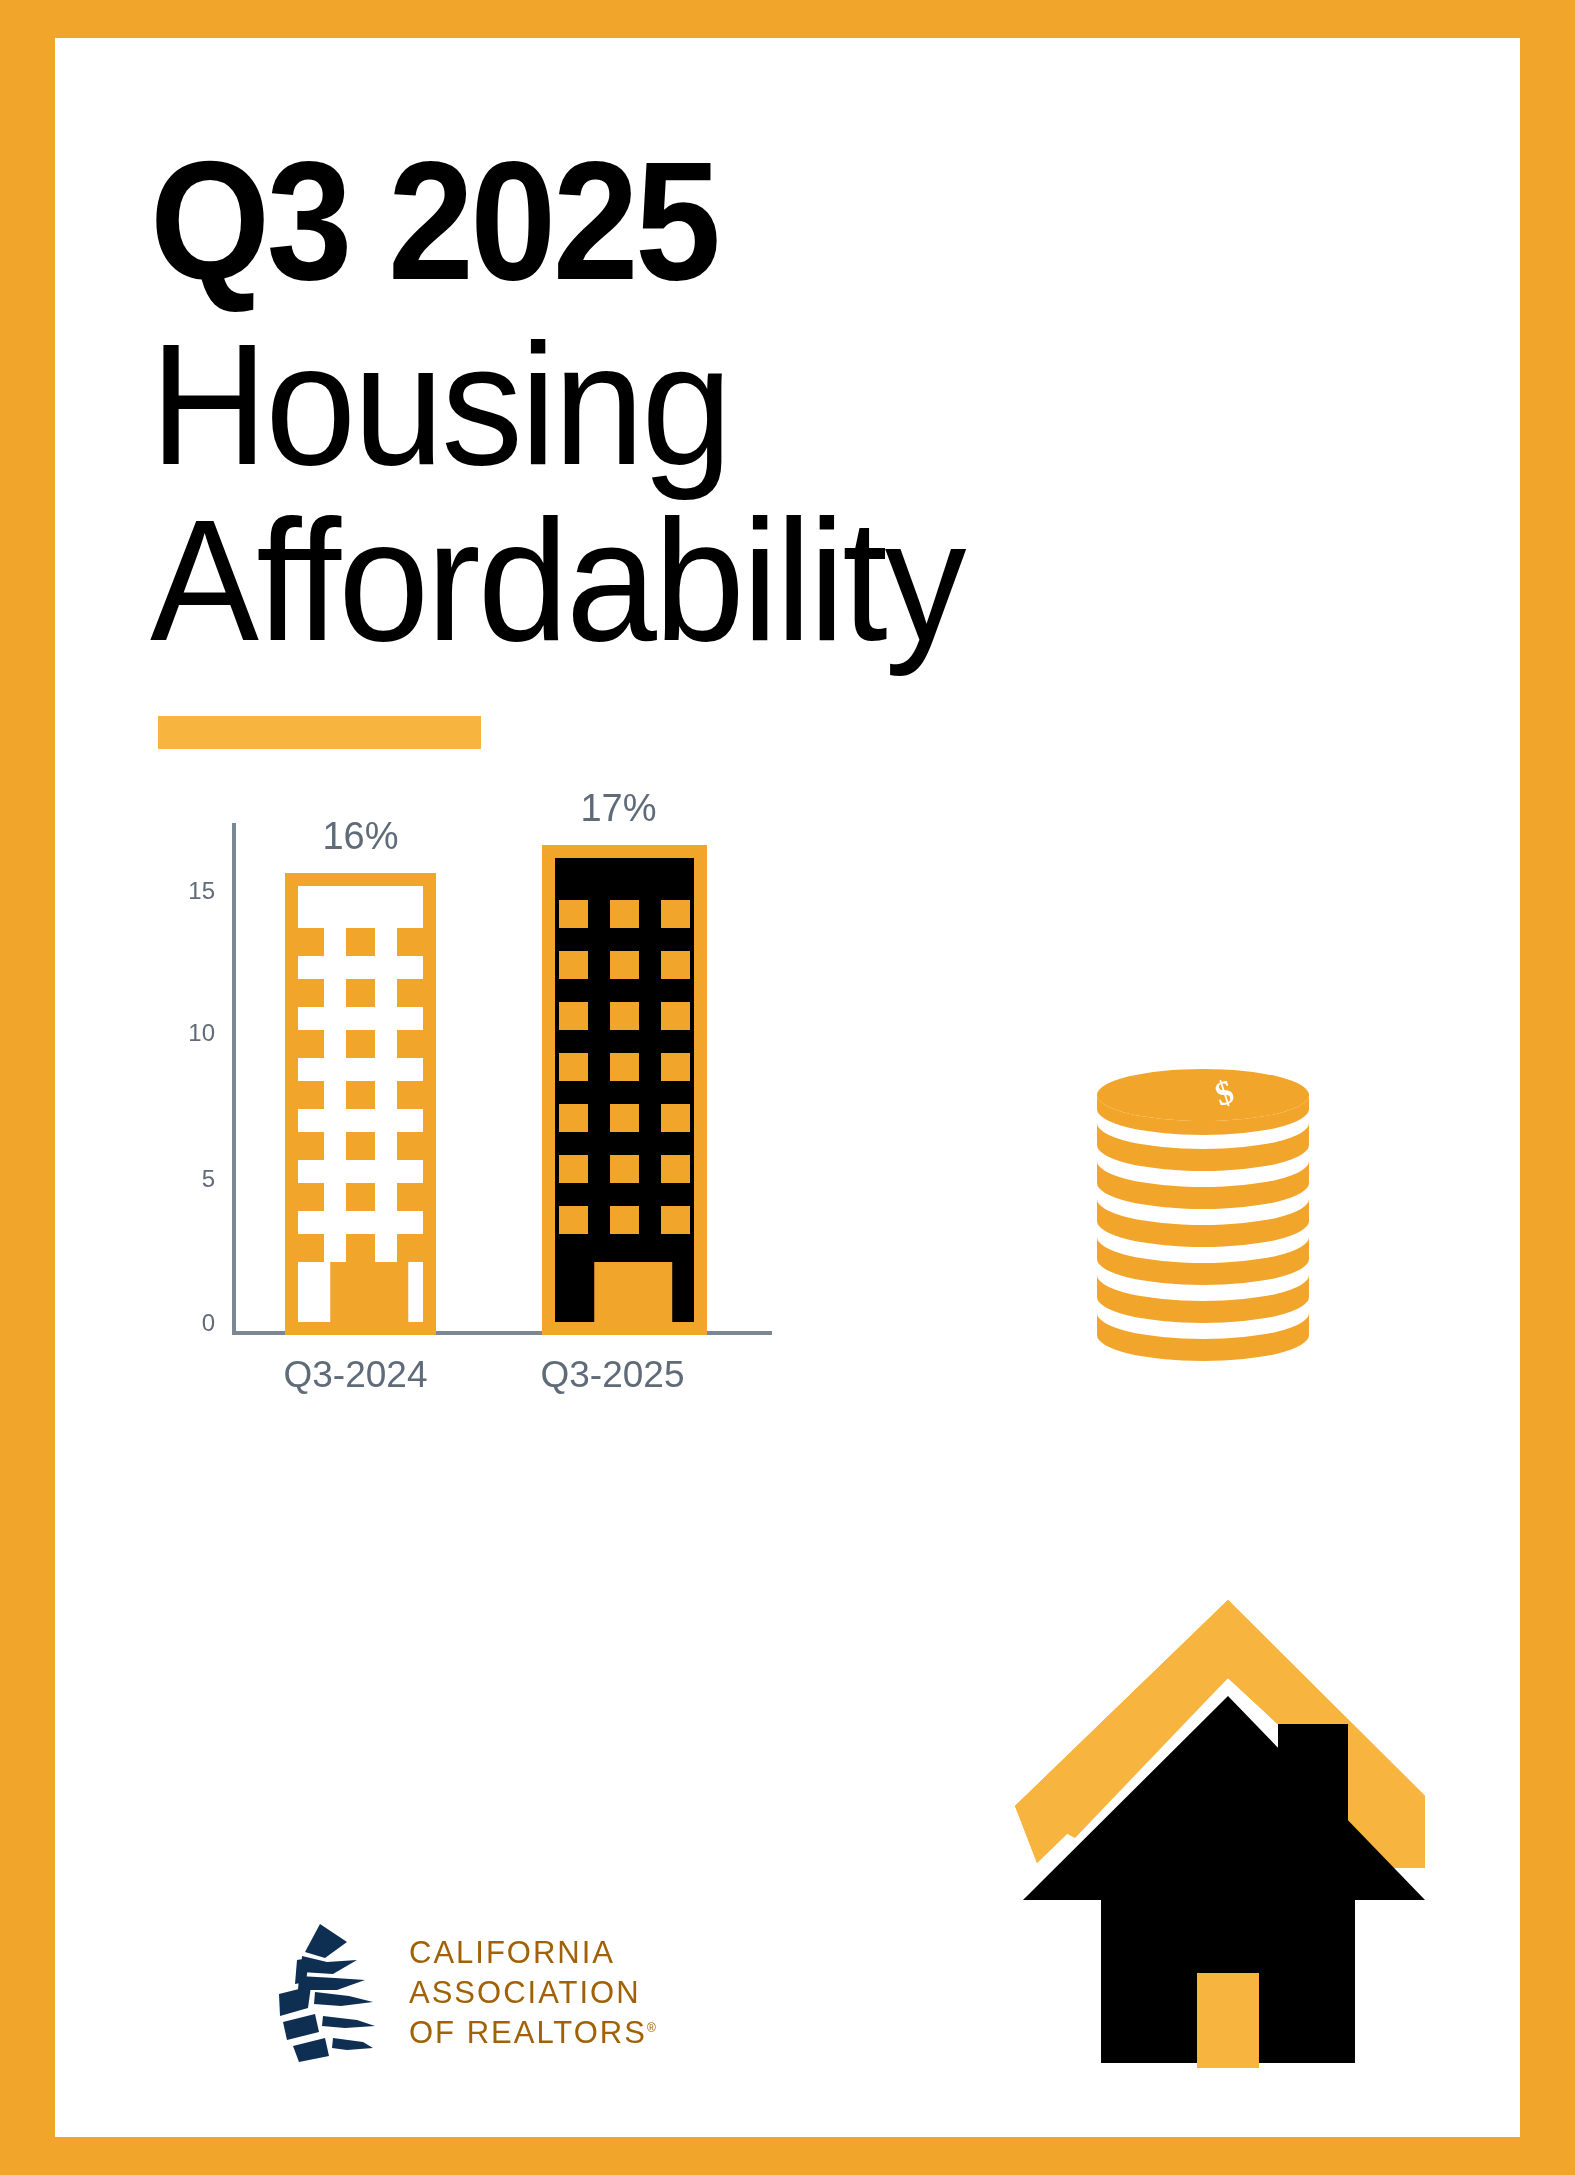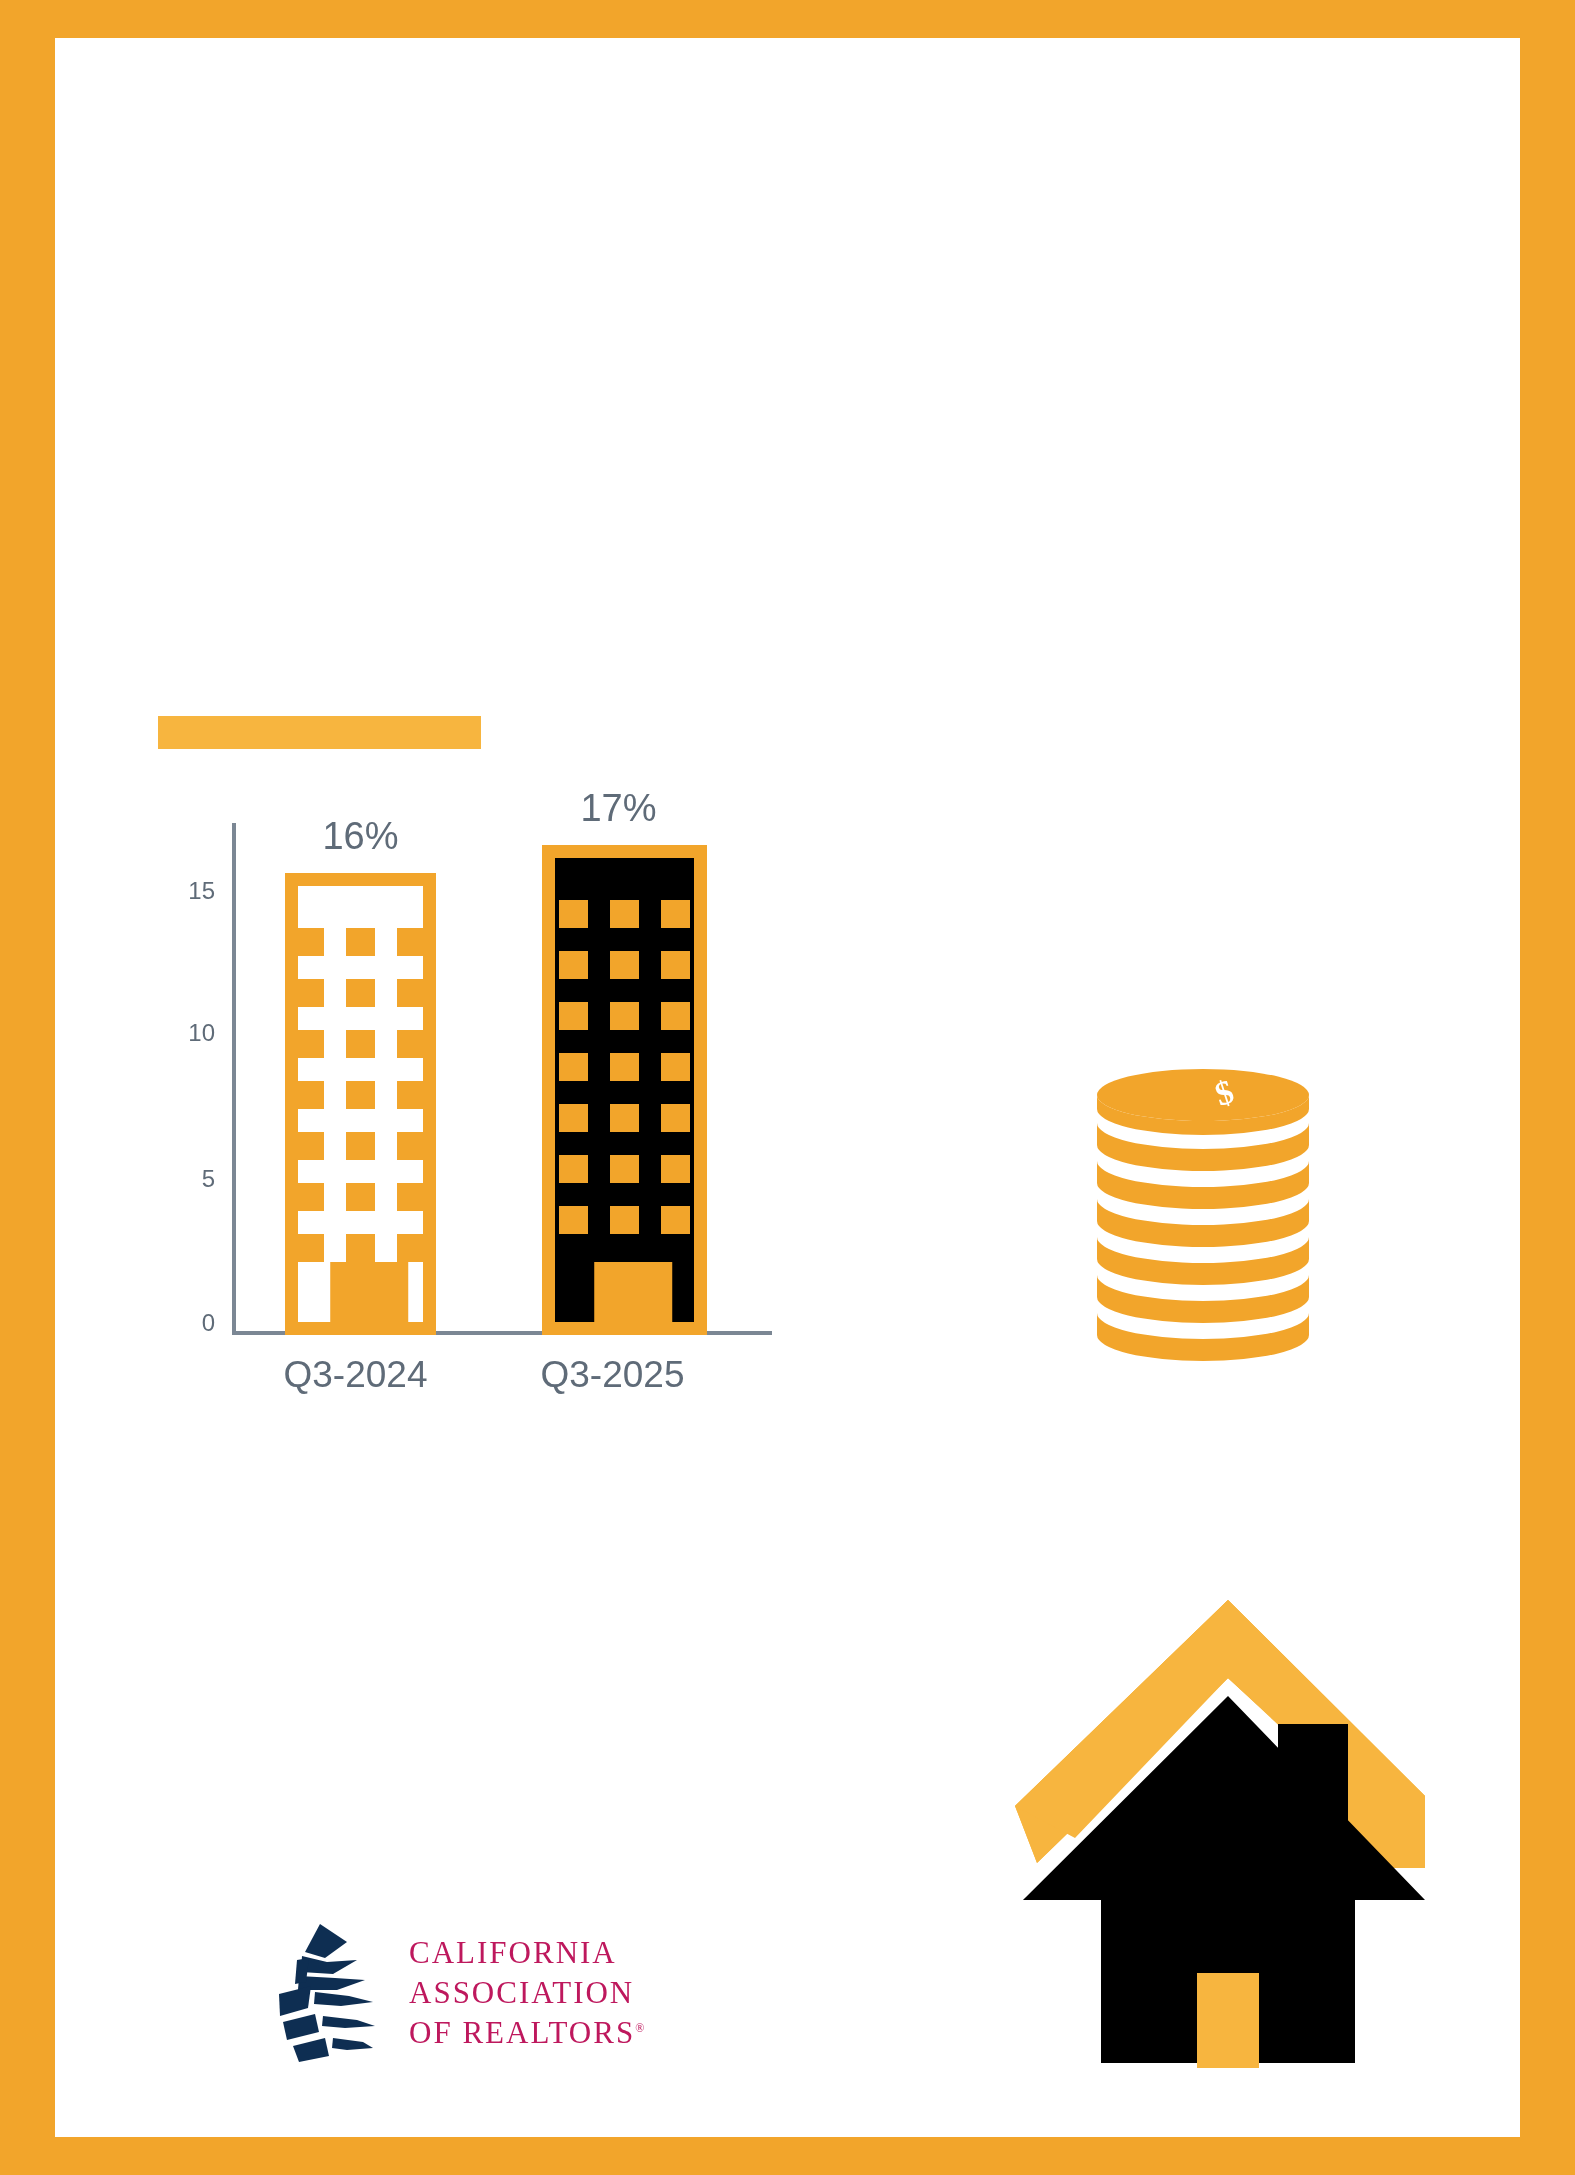--- a/index.html
+++ b/index.html
@@ -140,39 +140,44 @@
 
   
   .logo{
     position:absolute;
     left:220px;top:1880px;
     width:420px;height:150px;
     display:flex;align-items:center;gap:22px;
   }
   .logo-mark{width:112px;height:142px;flex:0 0 auto;}
   .logo-text{
-    font-family:Liberation Serif, serif;
-    color:#be185d;
+    font-family:Liberation Sans, sans-serif;
+    color:#a16207;
     line-height:1.30;
     letter-spacing:2.0px;
     font-size:31px;
   }
   .logo-text div{white-space:nowrap;}
   .logo-text sup{font-size:12px;vertical-align:super;letter-spacing:0;}
 
   
   .coins{position:absolute;left:1038px;top:1015px;width:220px;height:320px;}
   .house{position:absolute;left:920px;top:1490px;width:450px;height:540px;}
 </style>
 </head>
 <body>
 
 <div class="page">
   <div class="canvas">
 
+    <div class="title-block">
+      <div class="title-line1">Q3 2025</div>
+      <div class="title-line2">Housing</div>
+      <div class="title-line3">Affordability</div>
+    </div>
     <div class="title-rule"></div>
 
     <div class="chart">
 
       <div class="y-axis-line"></div>
       <div class="x-axis-line"></div>
 
       <div class="yt" style="top:513px;">0</div>
       <div class="yt" style="top:369px;">5</div>
       <div class="yt" style="top:223px;">10</div>

